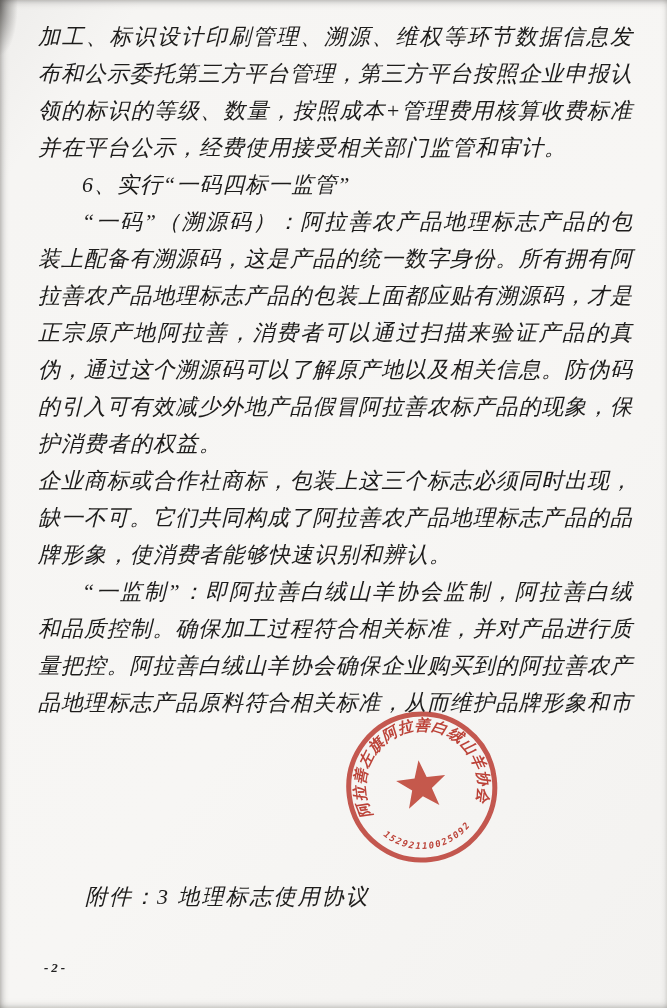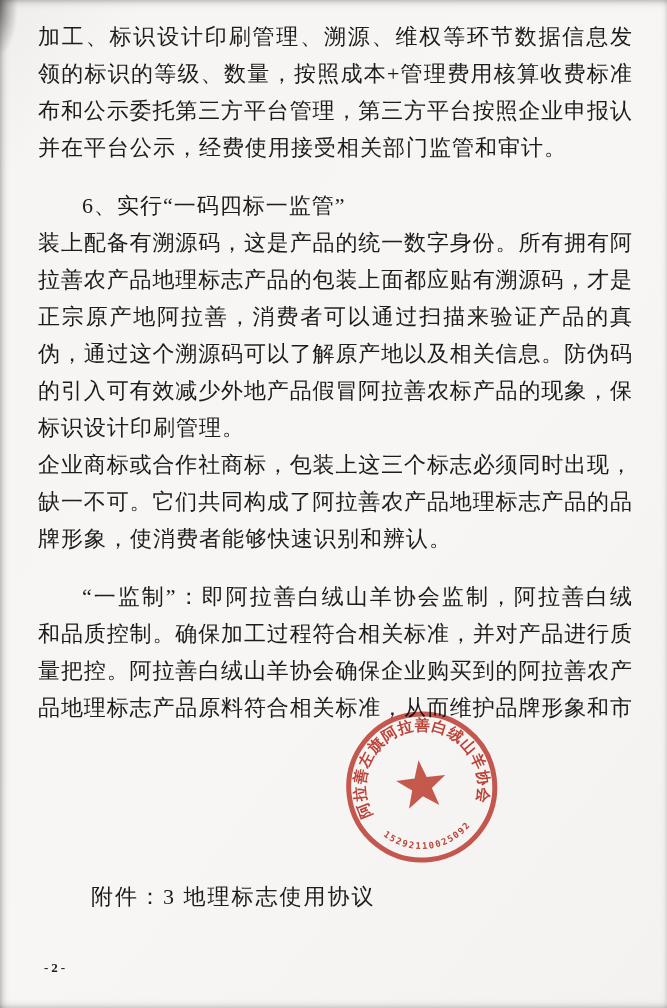--- a/index.html
+++ b/index.html
@@ -8,42 +8,43 @@
     font-family:"Liberation Serif","DejaVu Serif",serif;
     background:#e9e8e6;
   }
   .page{
     position:relative;width:667px;height:1008px;
     background:linear-gradient(128deg,#eeedeb 0%,#f6f5f3 10%,#f7f6f4 55%,#f3f2f0 100%);
     box-shadow:inset 6px 0 9px -6px rgba(60,58,55,.55),
                inset 0 7px 9px -7px rgba(60,58,55,.45),
                inset 0 -6px 8px -6px rgba(60,58,55,.35),
                inset -4px 0 7px -5px rgba(60,58,55,.25);
+    font-style:italic;
   }
   .corner-smudge{
     position:absolute;left:0;top:0;width:18px;height:56px;
     background:radial-gradient(ellipse at 0% 10%,rgba(50,48,45,.55),rgba(50,48,45,0) 70%);
     pointer-events:none;
   }
   .body-text{
     position:absolute;left:38px;top:18px;width:594px;
     color:#1d1c1b;
   }
   .line{
     height:37px;line-height:37px;font-size:22px;
     white-space:nowrap;letter-spacing:1px;
   }
   .line.just{
     white-space:normal;
     text-align:justify;text-align-last:justify;
     letter-spacing:0;
   }
-  .line.indent{text-indent:44px;margin-top:21px;}
+  .line.indent{text-indent:44px;}
   .attachment{
-    position:absolute;left:91px;top:882px;
+    position:absolute;left:85px;top:882px;
     font-size:22px;line-height:30px;color:#1d1c1b;letter-spacing:2px;
   }
   .page-number{
     position:absolute;left:44px;top:960px;
     font-size:13px;font-weight:bold;color:#222;letter-spacing:3px;
     font-family:"Liberation Serif","DejaVu Serif",serif;
   }
   .seal{
     position:absolute;left:336px;top:708px;width:172px;height:162px;
     mix-blend-mode:multiply;opacity:.93;
@@ -55,30 +56,31 @@
 </style>
 </head>
 <body>
 
 <div class="page">
 
   <div class="corner-smudge"></div>
 
   <div class="body-text">
       <div class="line just">加工、标识设计印刷管理、溯源、维权等环节数据信息发</div>
+      <div class="line just">布和公示委托第三方平台管理，第三方平台按照企业申报认</div>
       <div class="line just">领的标识的等级、数量，按照成本+管理费用核算收费标准</div>
-      <div class="line just">布和公示委托第三方平台管理，第三方平台按照企业申报认</div>
       <div class="line">并在平台公示，经费使用接受相关部门监管和审计。</div>
       <div class="line indent">6、实行“一码四标一监管”</div>
+      <div class="line indent just">“一码”（溯源码）：阿拉善农产品地理标志产品的包</div>
       <div class="line just">装上配备有溯源码，这是产品的统一数字身份。所有拥有阿</div>
       <div class="line just">拉善农产品地理标志产品的包装上面都应贴有溯源码，才是</div>
       <div class="line just">正宗原产地阿拉善，消费者可以通过扫描来验证产品的真</div>
       <div class="line just">伪，通过这个溯源码可以了解原产地以及相关信息。防伪码</div>
       <div class="line just">的引入可有效减少外地产品假冒阿拉善农标产品的现象，保</div>
-      <div class="line">标识设计印刷管理。</div>
+      <div class="line">护消费者的权益。</div>
       <div class="line just">企业商标或合作社商标，包装上这三个标志必须同时出现，</div>
       <div class="line just">缺一不可。它们共同构成了阿拉善农产品地理标志产品的品</div>
       <div class="line">牌形象，使消费者能够快速识别和辨认。</div>
       <div class="line indent just">“一监制”：即阿拉善白绒山羊协会监制，阿拉善白绒</div>
       <div class="line just">和品质控制。确保加工过程符合相关标准，并对产品进行质</div>
       <div class="line just">量把控。阿拉善白绒山羊协会确保企业购买到的阿拉善农产</div>
       <div class="line just">品地理标志产品原料符合相关标准，从而维护品牌形象和市</div>
     </div>
 
   <div class="attachment">附件：3 地理标志使用协议</div>

